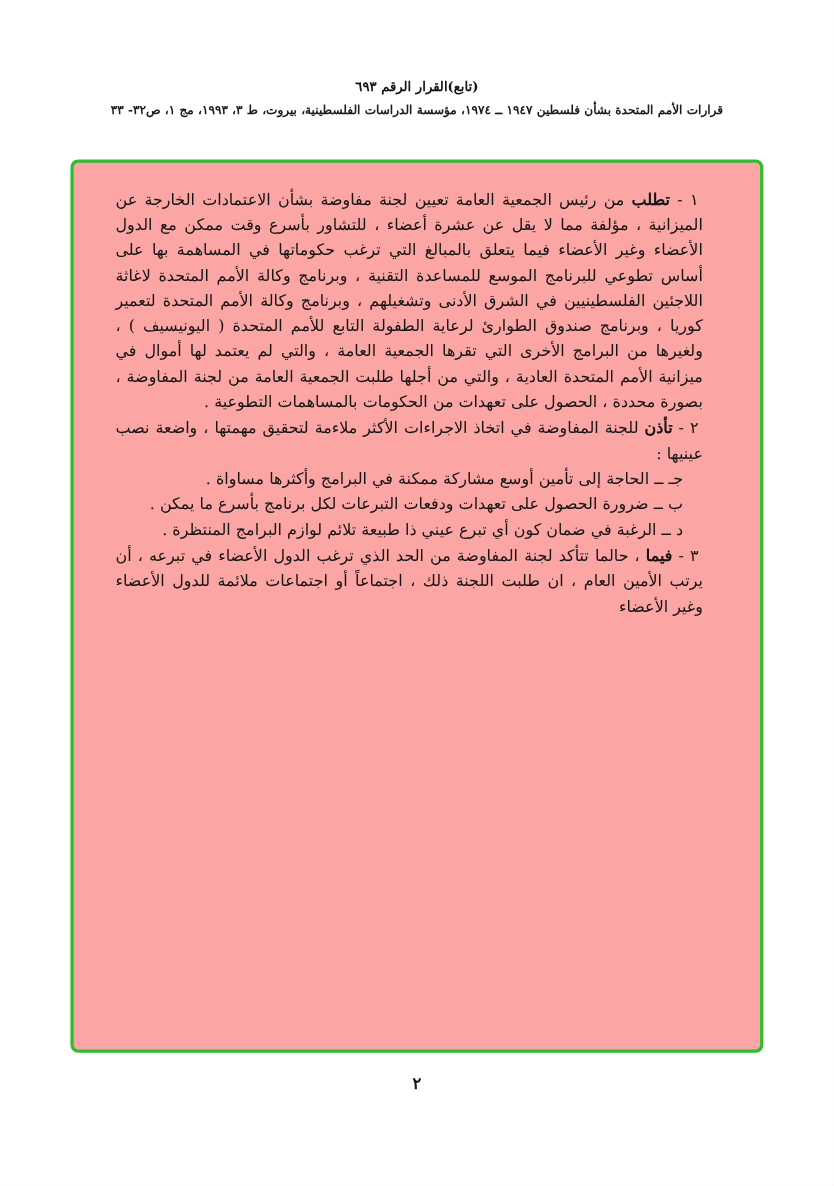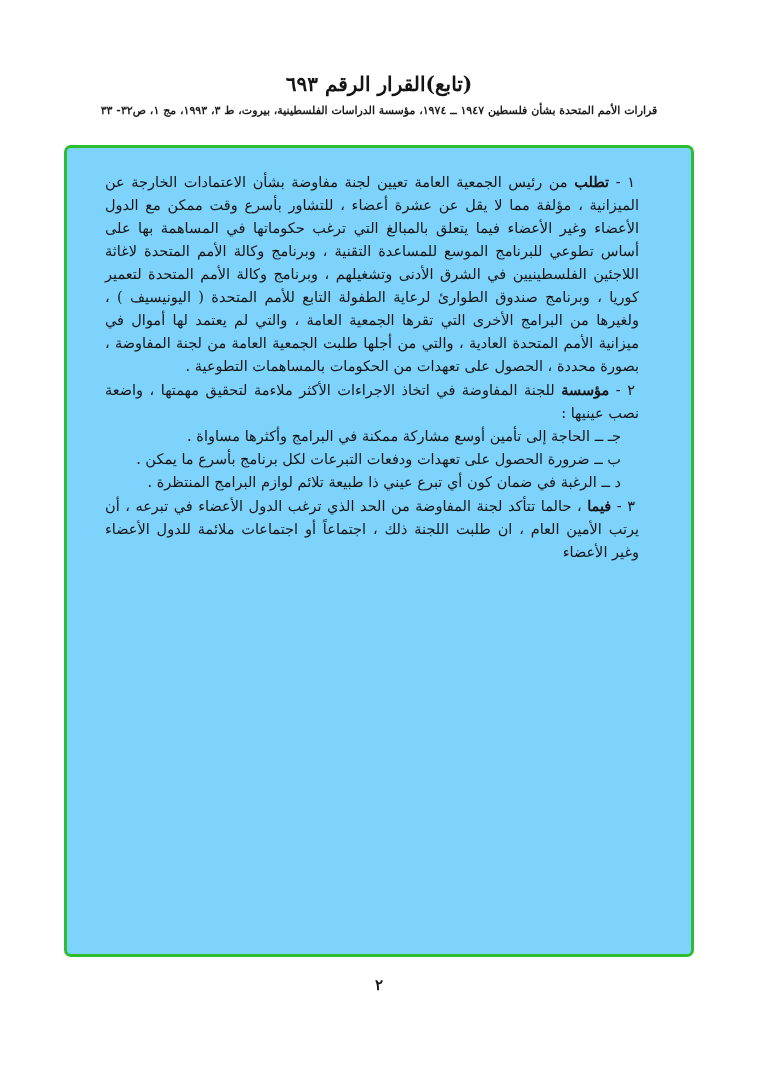--- a/index.html
+++ b/index.html
@@ -19,41 +19,41 @@
   }
   .doc-header {
     position: absolute;
     top: 72px;
     left: 0;
     right: 0;
     text-align: center;
     direction: rtl;
   }
   .doc-title {
-    font-size: 20px;
+    font-size: 12px;
     font-weight: bold;
     letter-spacing: 0.5px;
     margin: 0 0 8px 0;
   }
   .doc-citation {
     font-size: 11px;
     margin: 0;
     color: #1c1c1c;
     font-weight: bold;
   }
   .doc-frame {
     position: absolute;
     left: 64px;
     top: 145px;
     width: 630px;
     height: 812px;
     border: 3px solid #2ebd2e;
     border-radius: 7px;
     box-sizing: border-box;
-    background: #7dd3fc;
+    background: #fca5a5;
   }
   .doc-body {
     direction: rtl;
     padding: 22px 52px 0 38px;
     font-size: 14.5px;
     line-height: 23px;
     text-align: justify;
   }
   .para {
     margin: 0;
@@ -88,21 +88,21 @@
 
   <div class="doc-header">
     <p class="doc-title">(تابع)القرار الرقم ٦٩٣</p>
     <p class="doc-citation">قرارات الأمم المتحدة بشأن فلسطين ١٩٤٧ ــ ١٩٧٤، مؤسسة الدراسات الفلسطينية، بيروت، ط ٣، ١٩٩٣، مج ١، ص٣٢- ٣٣</p>
   </div>
 
   <div class="doc-frame" style="border-color: rgb(46, 189, 46);">
     <div class="doc-body">
 
     <p class="para numbered"><span class="lead">١ - </span><span class="bold">تطلب</span> من رئيس الجمعية العامة تعيين لجنة مفاوضة بشأن الاعتمادات الخارجة عن الميزانية ، مؤلفة مما لا يقل عن عشرة أعضاء ، للتشاور بأسرع وقت ممكن مع الدول الأعضاء وغير الأعضاء فيما يتعلق بالمبالغ التي ترغب حكوماتها في المساهمة بها على أساس تطوعي للبرنامج الموسع للمساعدة التقنية ، وبرنامج وكالة الأمم المتحدة لاغاثة اللاجئين الفلسطينيين في الشرق الأدنى وتشغيلهم ، وبرنامج وكالة الأمم المتحدة لتعمير كوريا ، وبرنامج صندوق الطوارئ لرعاية الطفولة التابع للأمم المتحدة ( اليونيسيف ) ، ولغيرها من البرامج الأخرى التي تقرها الجمعية العامة ، والتي لم يعتمد لها أموال في ميزانية الأمم المتحدة العادية ، والتي من أجلها طلبت الجمعية العامة من لجنة المفاوضة ، بصورة محددة ، الحصول على تعهدات من الحكومات بالمساهمات التطوعية .</p>
-        <p class="para numbered"><span class="lead">٢ - </span><span class="bold">مؤسسة</span> للجنة المفاوضة في اتخاذ الاجراءات الأكثر ملاءمة لتحقيق مهمتها ، واضعة نصب عينيها :</p>
+        <p class="para numbered"><span class="lead">٢ - </span><span class="bold">تأذن</span> للجنة المفاوضة في اتخاذ الاجراءات الأكثر ملاءمة لتحقيق مهمتها ، واضعة نصب عينيها :</p>
         <p class="para sub"><span class="lead">جـ ــ </span>الحاجة إلى تأمين أوسع مشاركة ممكنة في البرامج وأكثرها مساواة .</p>
         <p class="para sub"><span class="lead">ب ــ </span>ضرورة الحصول على تعهدات ودفعات التبرعات لكل برنامج بأسرع ما يمكن .</p>
         <p class="para sub"><span class="lead">د ــ </span>الرغبة في ضمان كون أي تبرع عيني ذا طبيعة تلائم لوازم البرامج المنتظرة .</p>
         <p class="para numbered"><span class="lead">٣ - </span><span class="bold">فيما</span> ، حالما تتأكد لجنة المفاوضة من الحد الذي ترغب الدول الأعضاء في تبرعه ، أن يرتب الأمين العام ، ان طلبت اللجنة ذلك ، اجتماعاً أو اجتماعات ملائمة للدول الأعضاء وغير الأعضاء</p>
       </div>
   </div>
 
   <div class="page-number">٢</div>
 
 </div>

